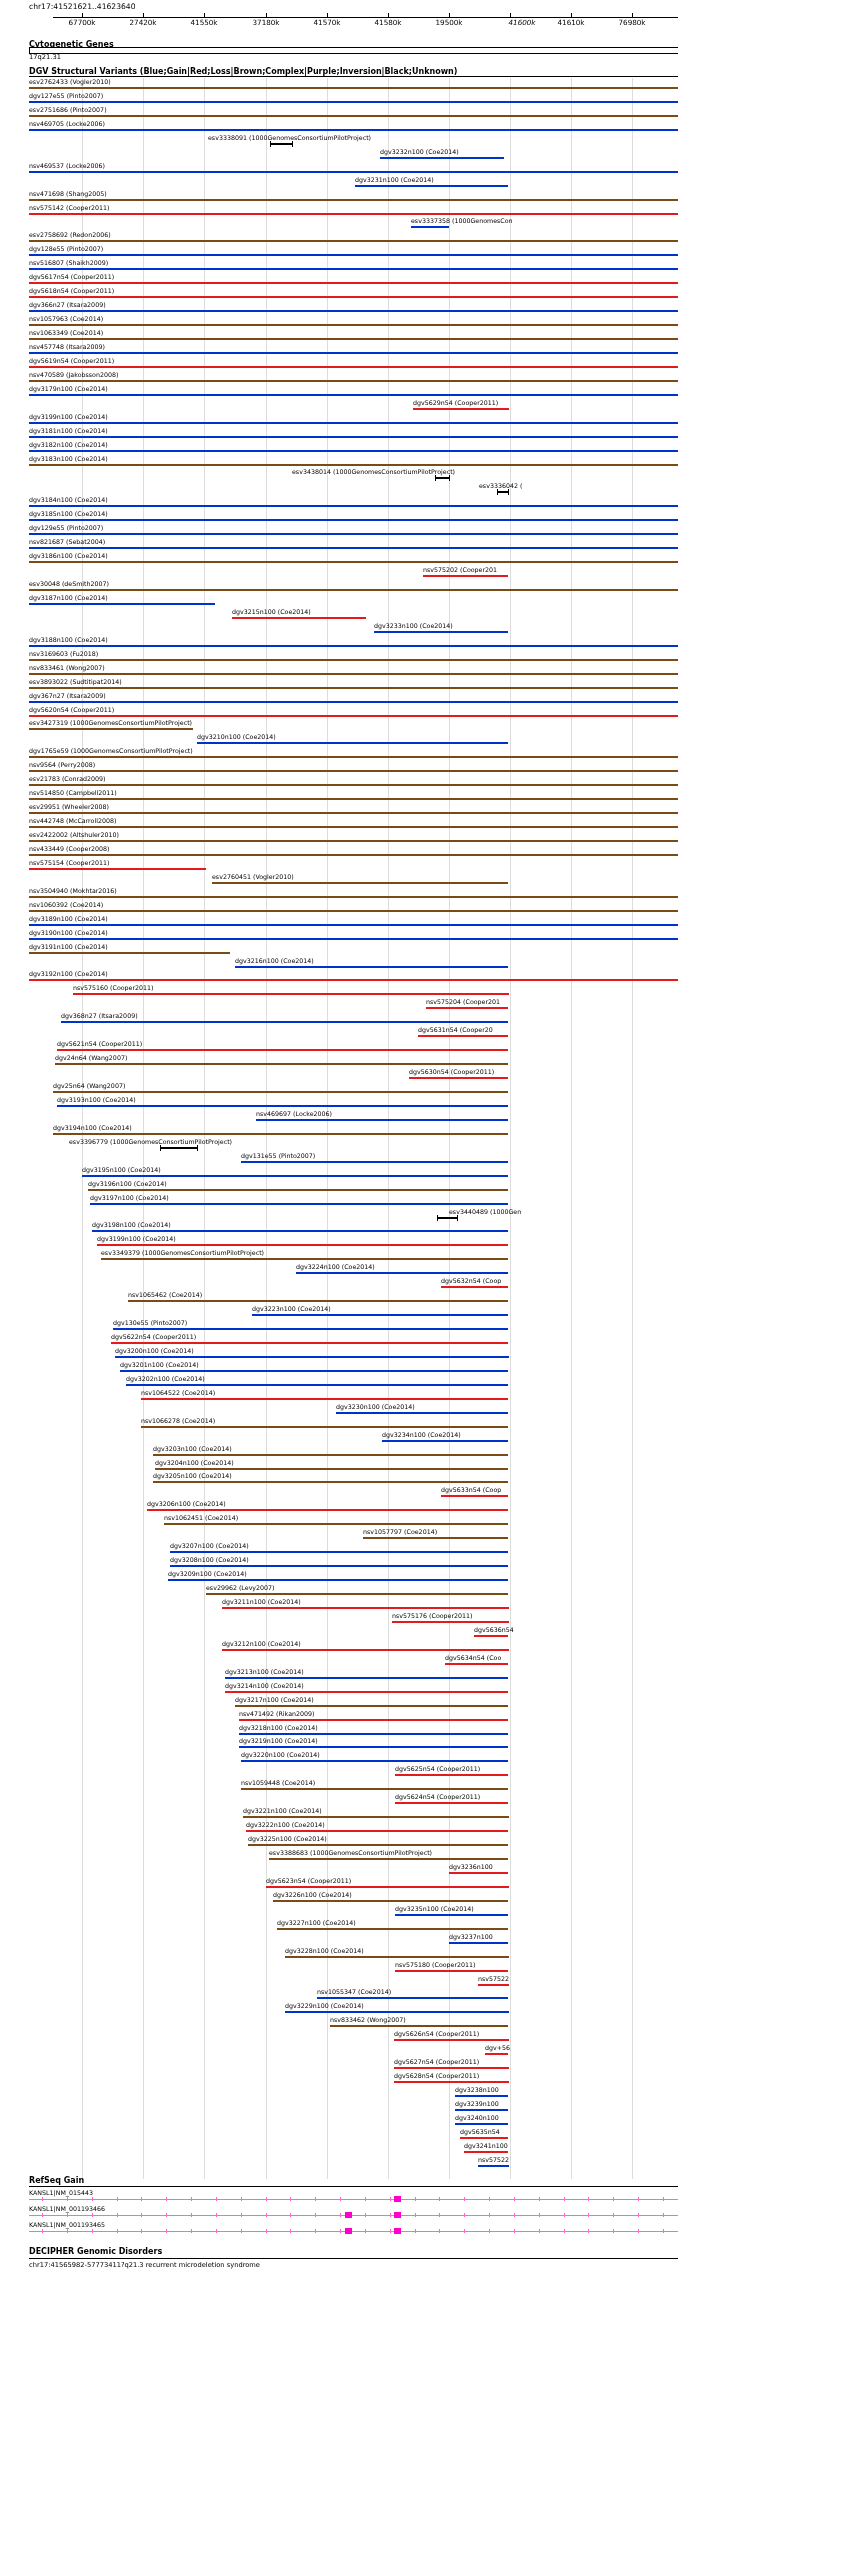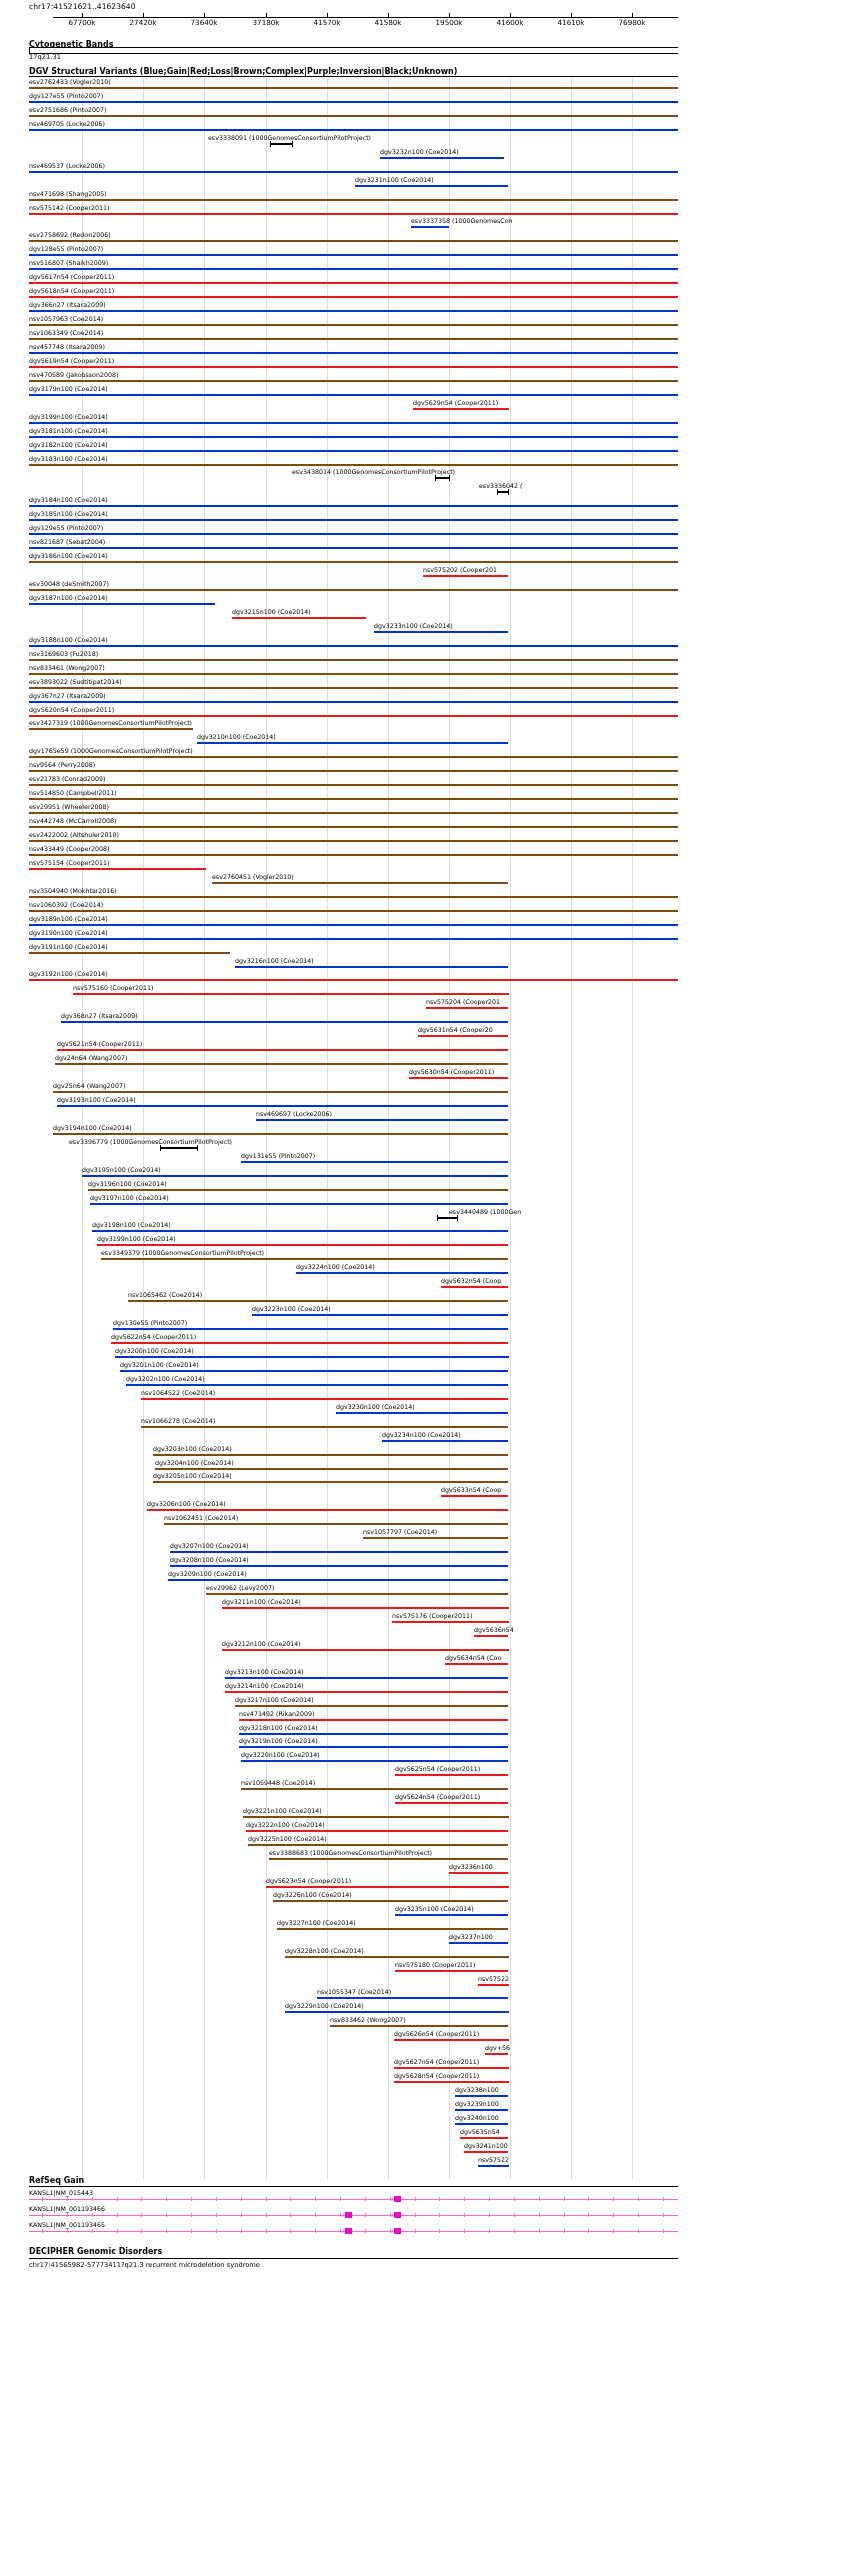--- a/index.html
+++ b/index.html
@@ -51,39 +51,39 @@
 
   <div class="ruler">
     <div class="coord">chr17:41521621..41623640</div>
     <div class="tickrow" id="tickrow">
         <div class="baseline"></div>
         <div class="tick" style="left: 82px;"></div>
         <div class="ticklabel" style="left: 82px;">67700k</div>
         <div class="tick" style="left: 143px;"></div>
         <div class="ticklabel" style="left: 143px;">27420k</div>
         <div class="tick" style="left: 204px;"></div>
-        <div class="ticklabel" style="left: 204px;">73640k</div>
+        <div class="ticklabel" style="left: 204px;">41550k</div>
         <div class="tick" style="left: 266px;"></div>
         <div class="ticklabel" style="left: 266px;">37180k</div>
         <div class="tick" style="left: 327px;"></div>
         <div class="ticklabel" style="left: 327px;">41570k</div>
         <div class="tick" style="left: 388px;"></div>
         <div class="ticklabel" style="left: 388px;">41580k</div>
         <div class="tick" style="left: 449px;"></div>
         <div class="ticklabel" style="left: 449px;">19500k</div>
         <div class="tick" style="left: 510px;"></div>
-        <div class="ticklabel" style="left: 510px;">41600k</div>
+        <div class="ticklabel" style="left: 522px; font-style: italic;">41600k</div>
         <div class="tick" style="left: 571px;"></div>
         <div class="ticklabel" style="left: 571px;">41610k</div>
         <div class="tick" style="left: 632px;"></div>
         <div class="ticklabel" style="left: 632px;">76980k</div>
       </div>
   </div>
 
-  <div class="sect" style="top:40px;">Cytogenetic Bands</div>
+  <div class="sect" style="top:40px;">Cytogenetic Genes</div>
   <div class="hline" style="left:29px;top:52px;width:795px;"></div>
   <div class="cyto-label" style="top:53px;">17q21.31</div>
   <div class="cytoband-box" style="top:47px;height:4.8px;"></div>
 
   <div class="sect" style="top:67px;">DGV Structural Variants (Blue;Gain|Red;Loss|Brown;Complex|Purple;Inversion|Black;Unknown)</div>
   <div class="hline" style="left:29px;top:76px;width:795px;"></div>
 
   <div class="trackwrap" id="variant-track" style="top:78px;">
       <div class="vgrid" style="left: 82px; height: 2101px;"></div>
       <div class="vgrid" style="left: 143px; height: 2101px;"></div>

